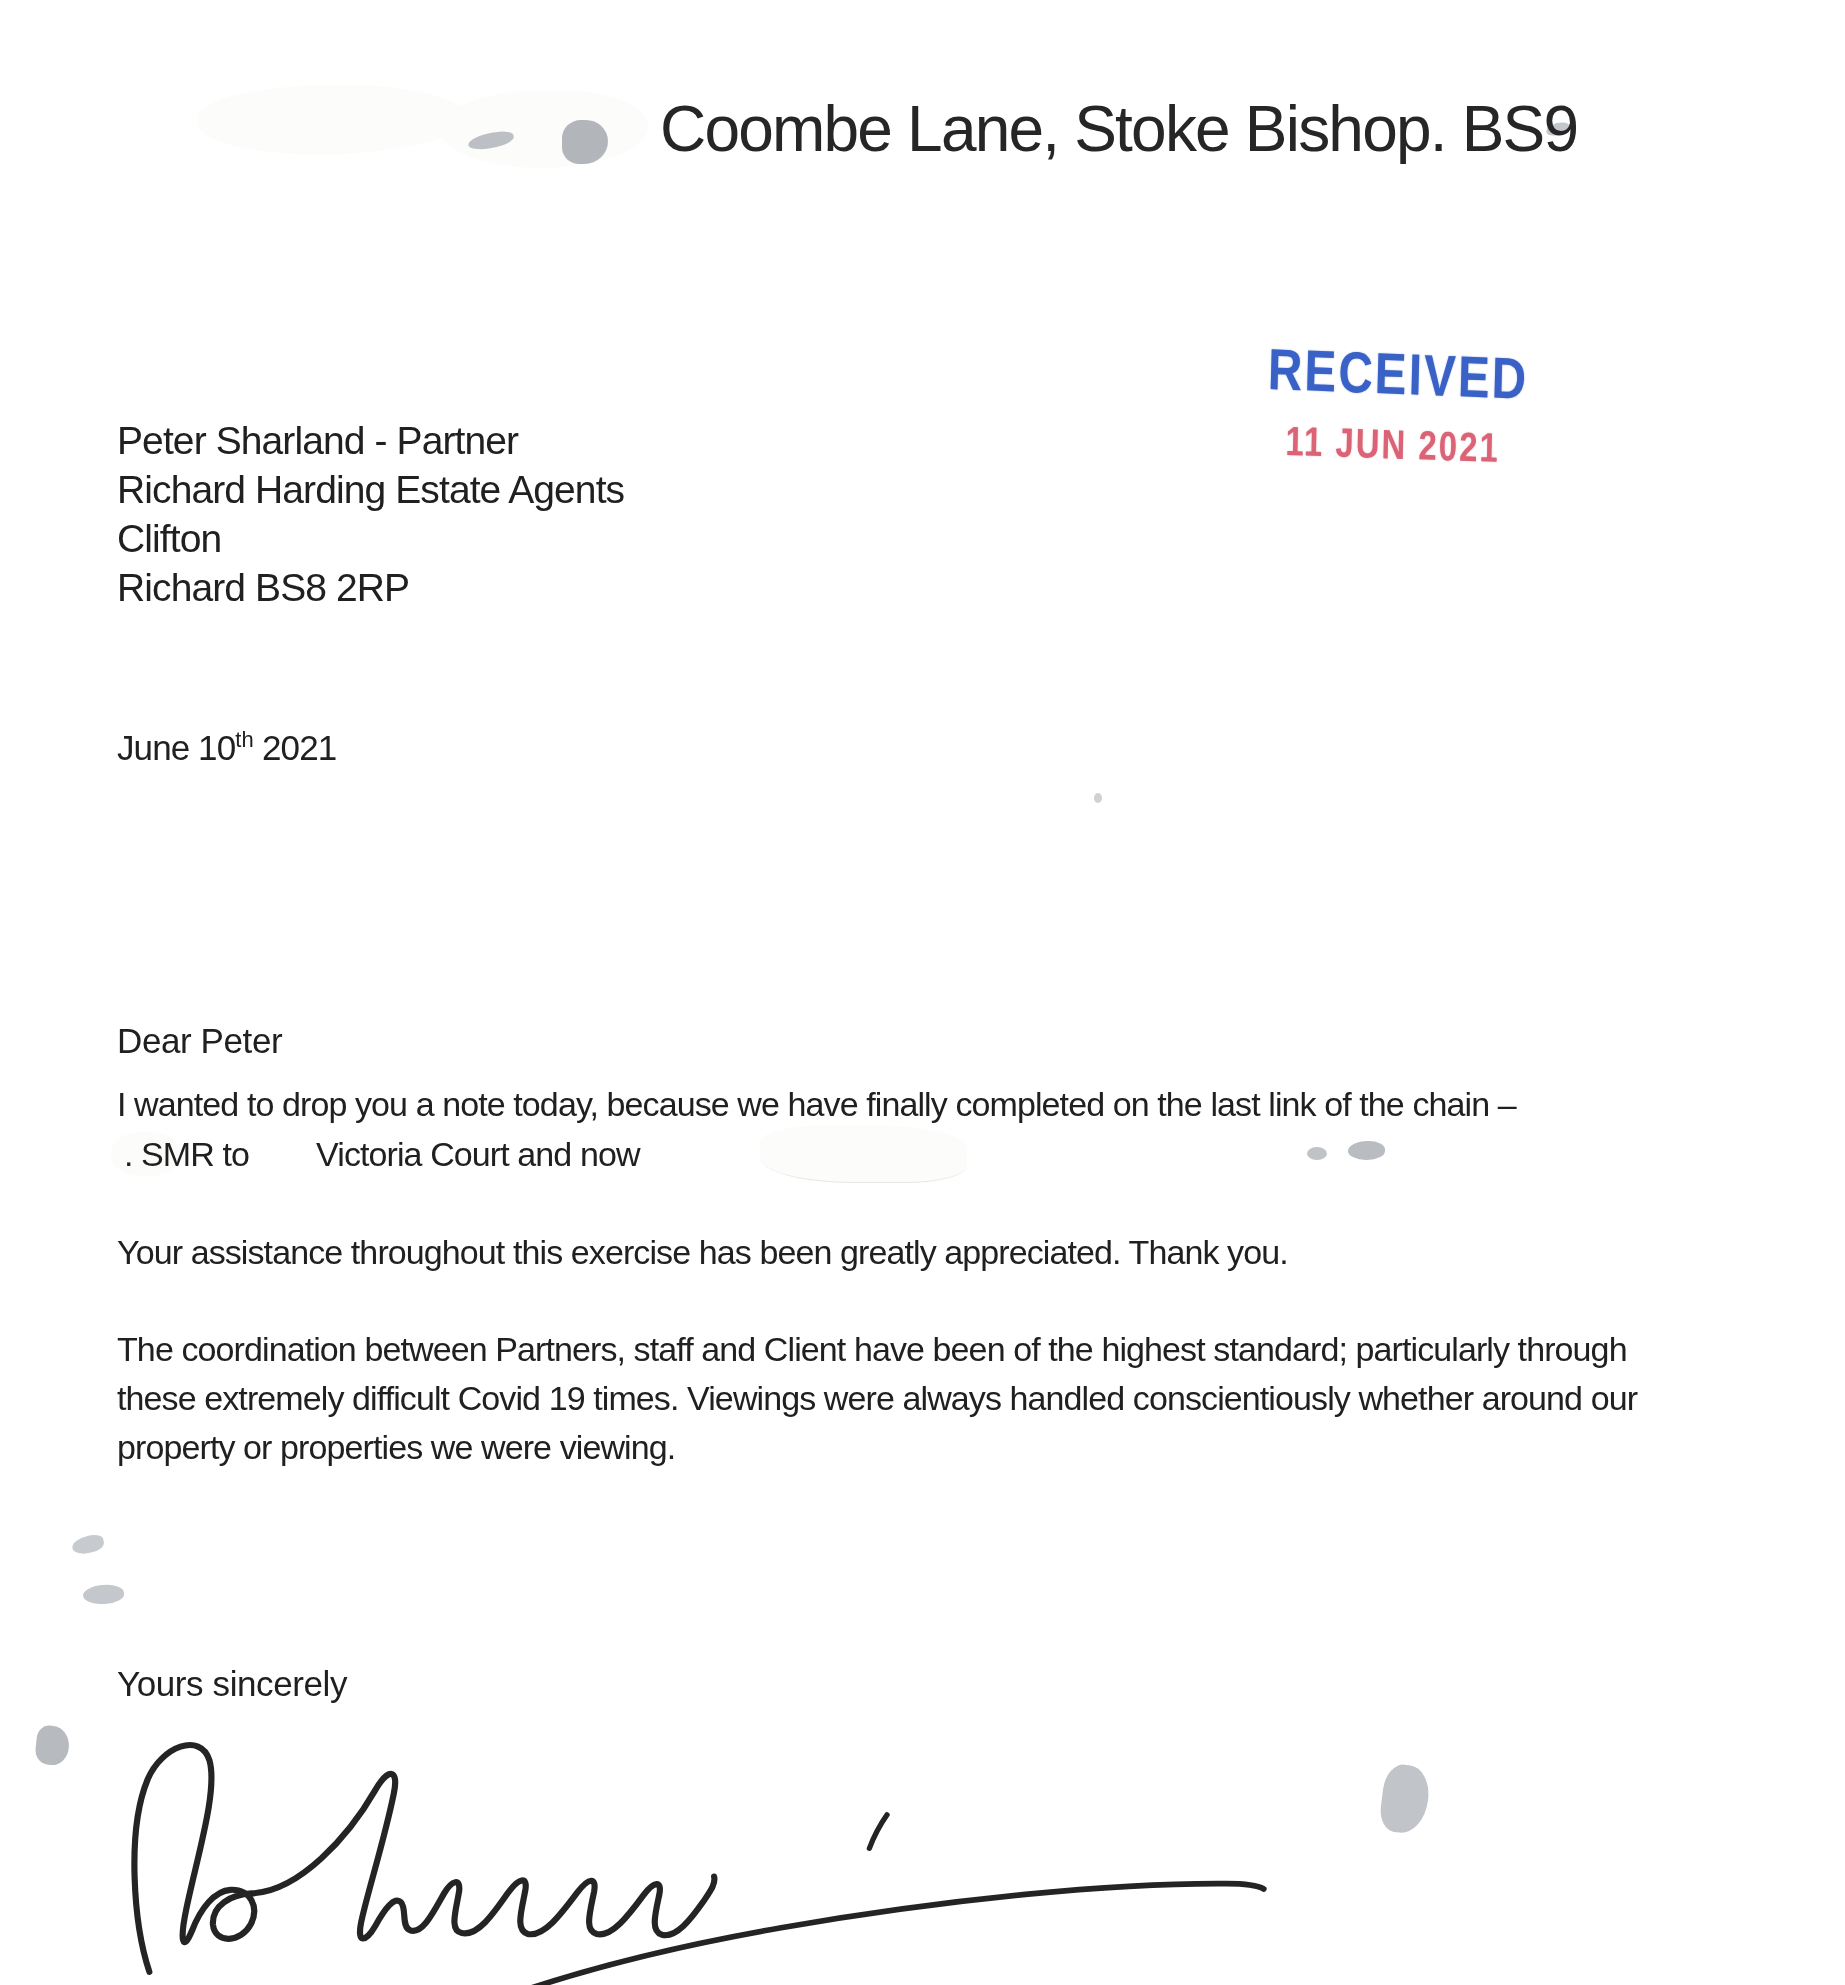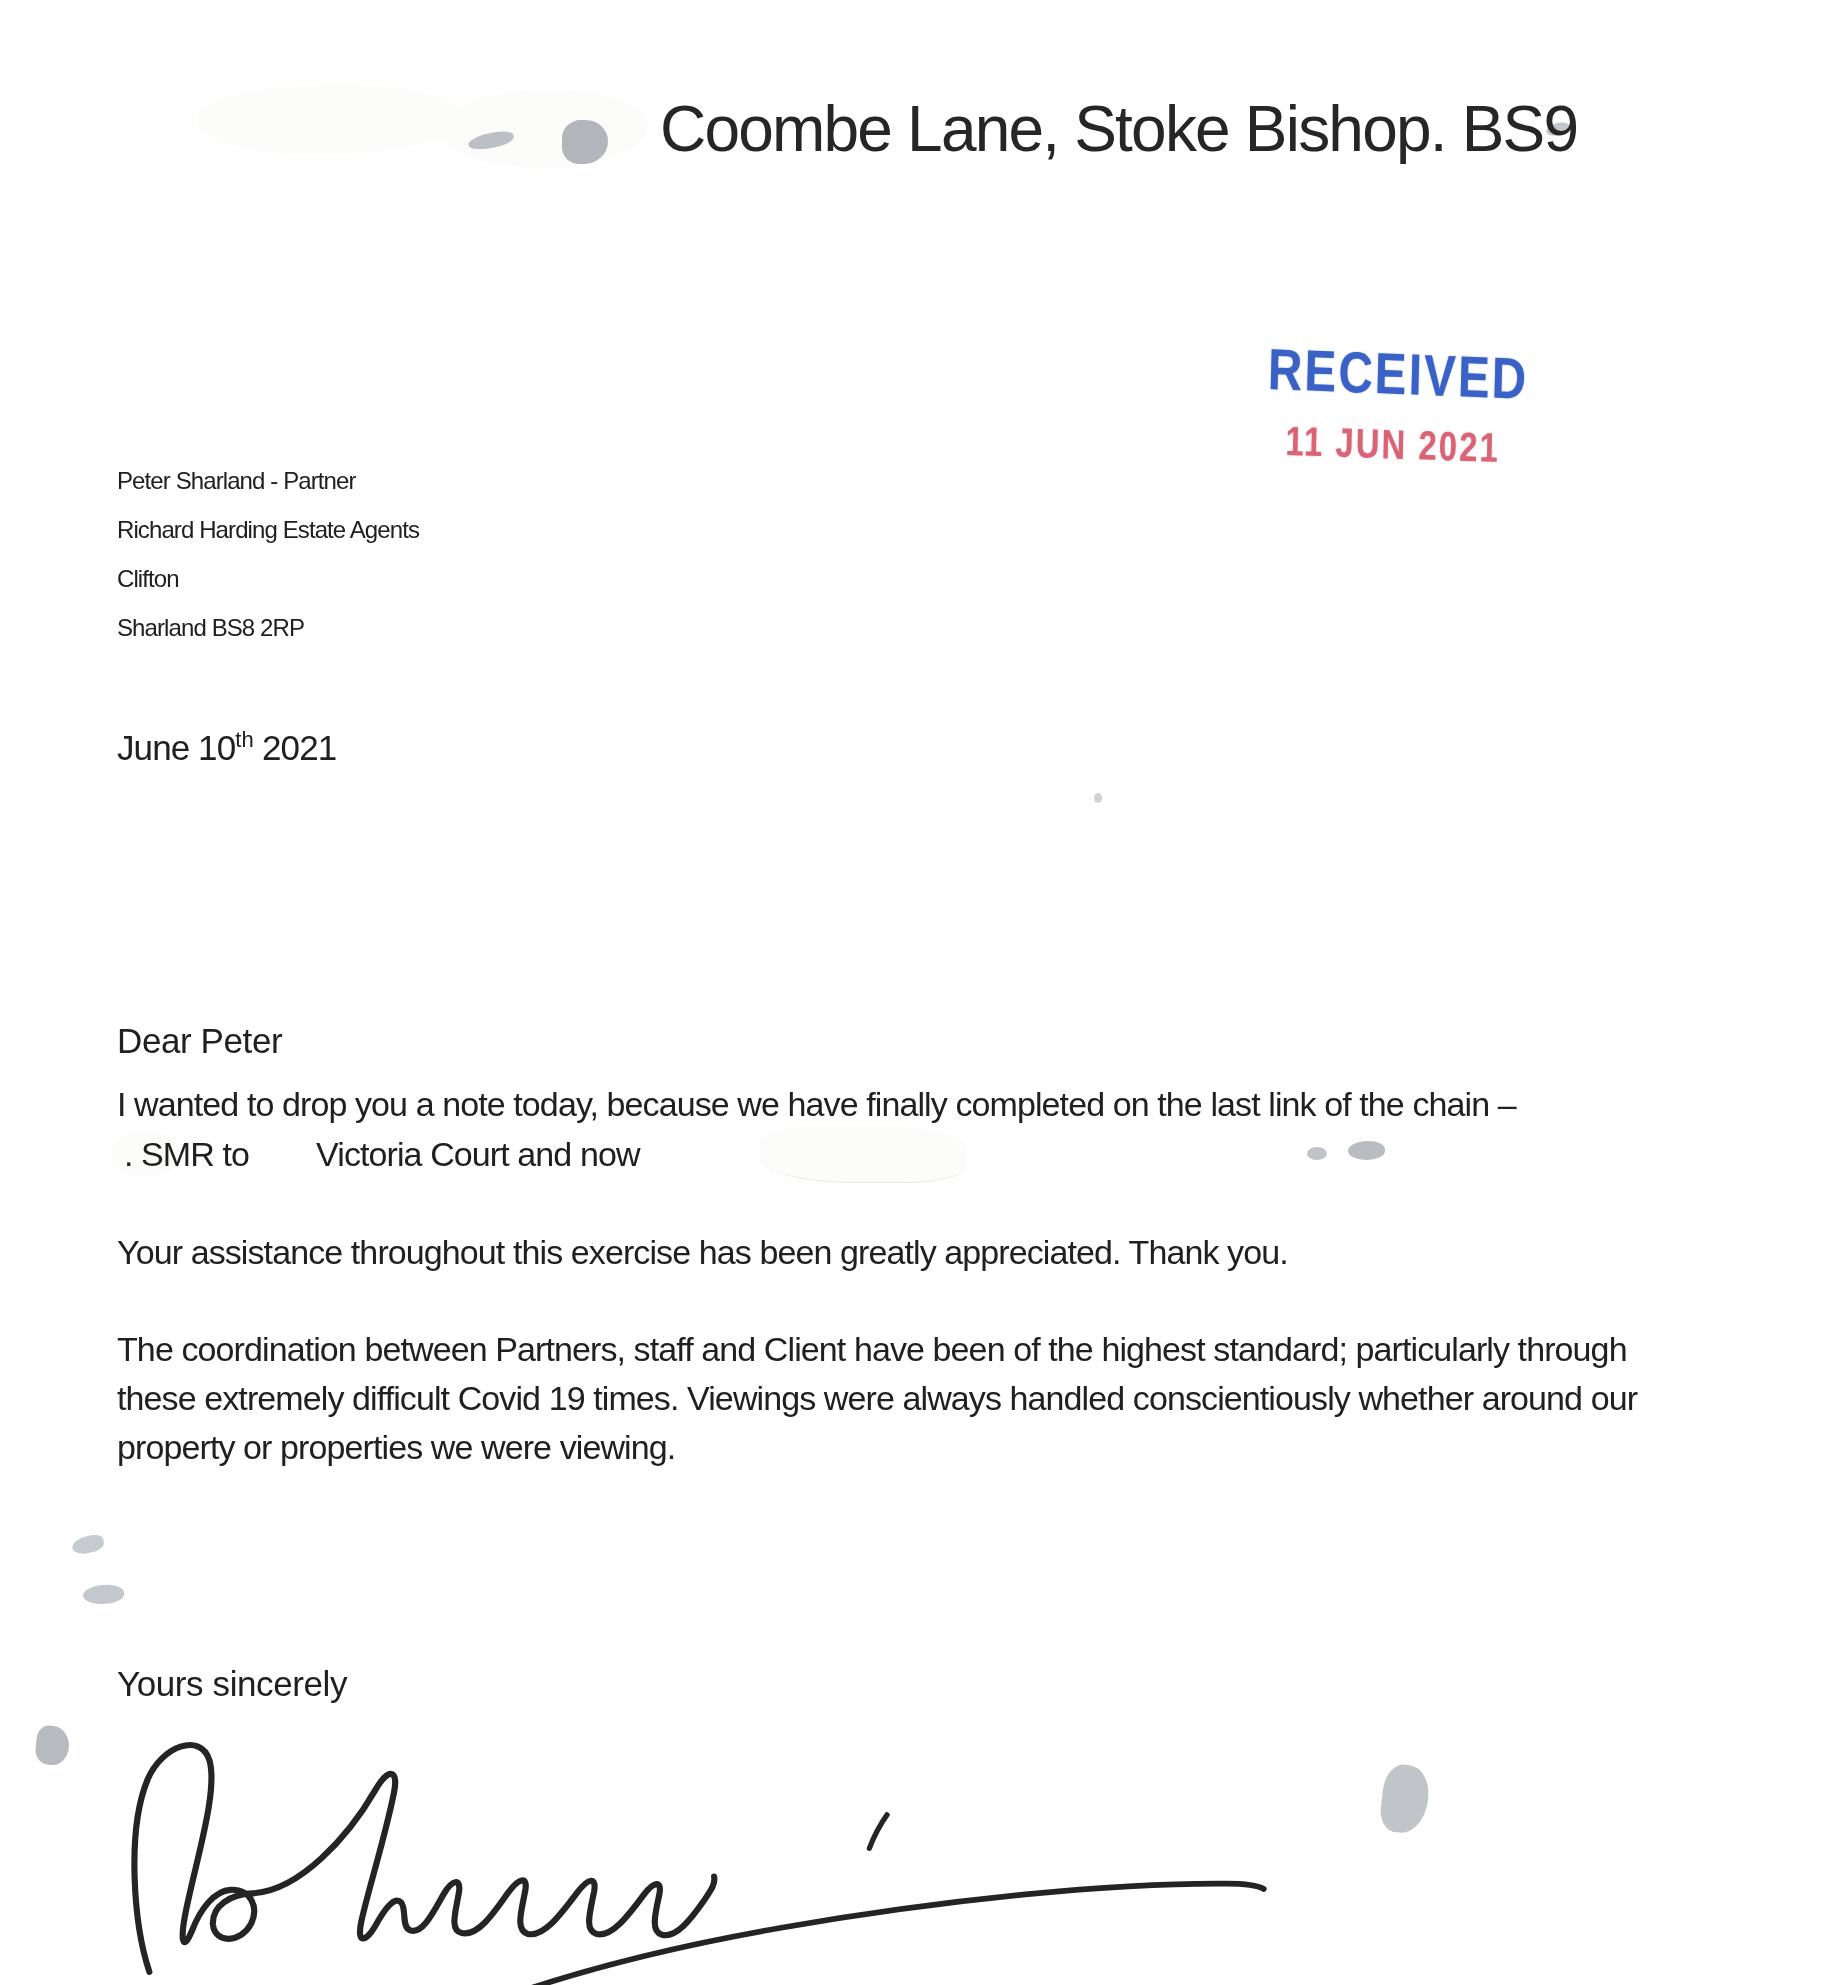--- a/index.html
+++ b/index.html
@@ -29,22 +29,22 @@
   .stamp-date {
     position:absolute; left:1286px; top:418px;
     font-size:41px; font-weight:700; letter-spacing:2.6px;
     color:#d8566b; white-space:nowrap;
     transform:scaleX(0.8) rotate(1.5deg); transform-origin:left top;
     text-shadow:0 0 1.8px rgba(216,86,107,0.5);
     opacity:0.92;
   }
   
   .recipient {
-    position:absolute; left:117px; top:456px;
-    font-size:24px; letter-spacing:-0.9px; line-height:49px;
+    position:absolute; left:117px; top:416px;
+    font-size:39px; letter-spacing:-0.9px; line-height:49px;
   }
   .letter-date {
     position:absolute; left:117px; top:727px;
     font-size:35px; letter-spacing:-0.9px;
   }
   .letter-date sup { font-size:22px; vertical-align:super; letter-spacing:0; }
   .letter-date .yr { margin-left:0.24em; }
   
   .salutation {
     position:absolute; left:117px; top:979px;
@@ -109,21 +109,21 @@
 
   <h1 class="header-title">Coombe Lane, Stoke Bishop. BS9</h1>
 
   <div class="stamp-received">RECEIVED</div>
   <div class="stamp-date">11 JUN 2021</div>
 
   <div class="recipient">
     <div>Peter Sharland - Partner</div>
     <div>Richard Harding Estate Agents</div>
     <div>Clifton</div>
-    <div>Sharland BS8 2RP</div>
+    <div>Richard BS8 2RP</div>
   </div>
 
   <div class="letter-date">
     <span>June 10</span><sup>th</sup><span class="yr">2021</span>
   </div>
 
   <div class="salutation">Dear Peter</div>
 
   <p class="para p1l1">I wanted to drop you a note today, because we have finally completed on the last link of the chain –</p>
   <p class="para p1l2"><span>. SMR to</span><span class="gap"></span><span>Victoria Court and now</span></p>

